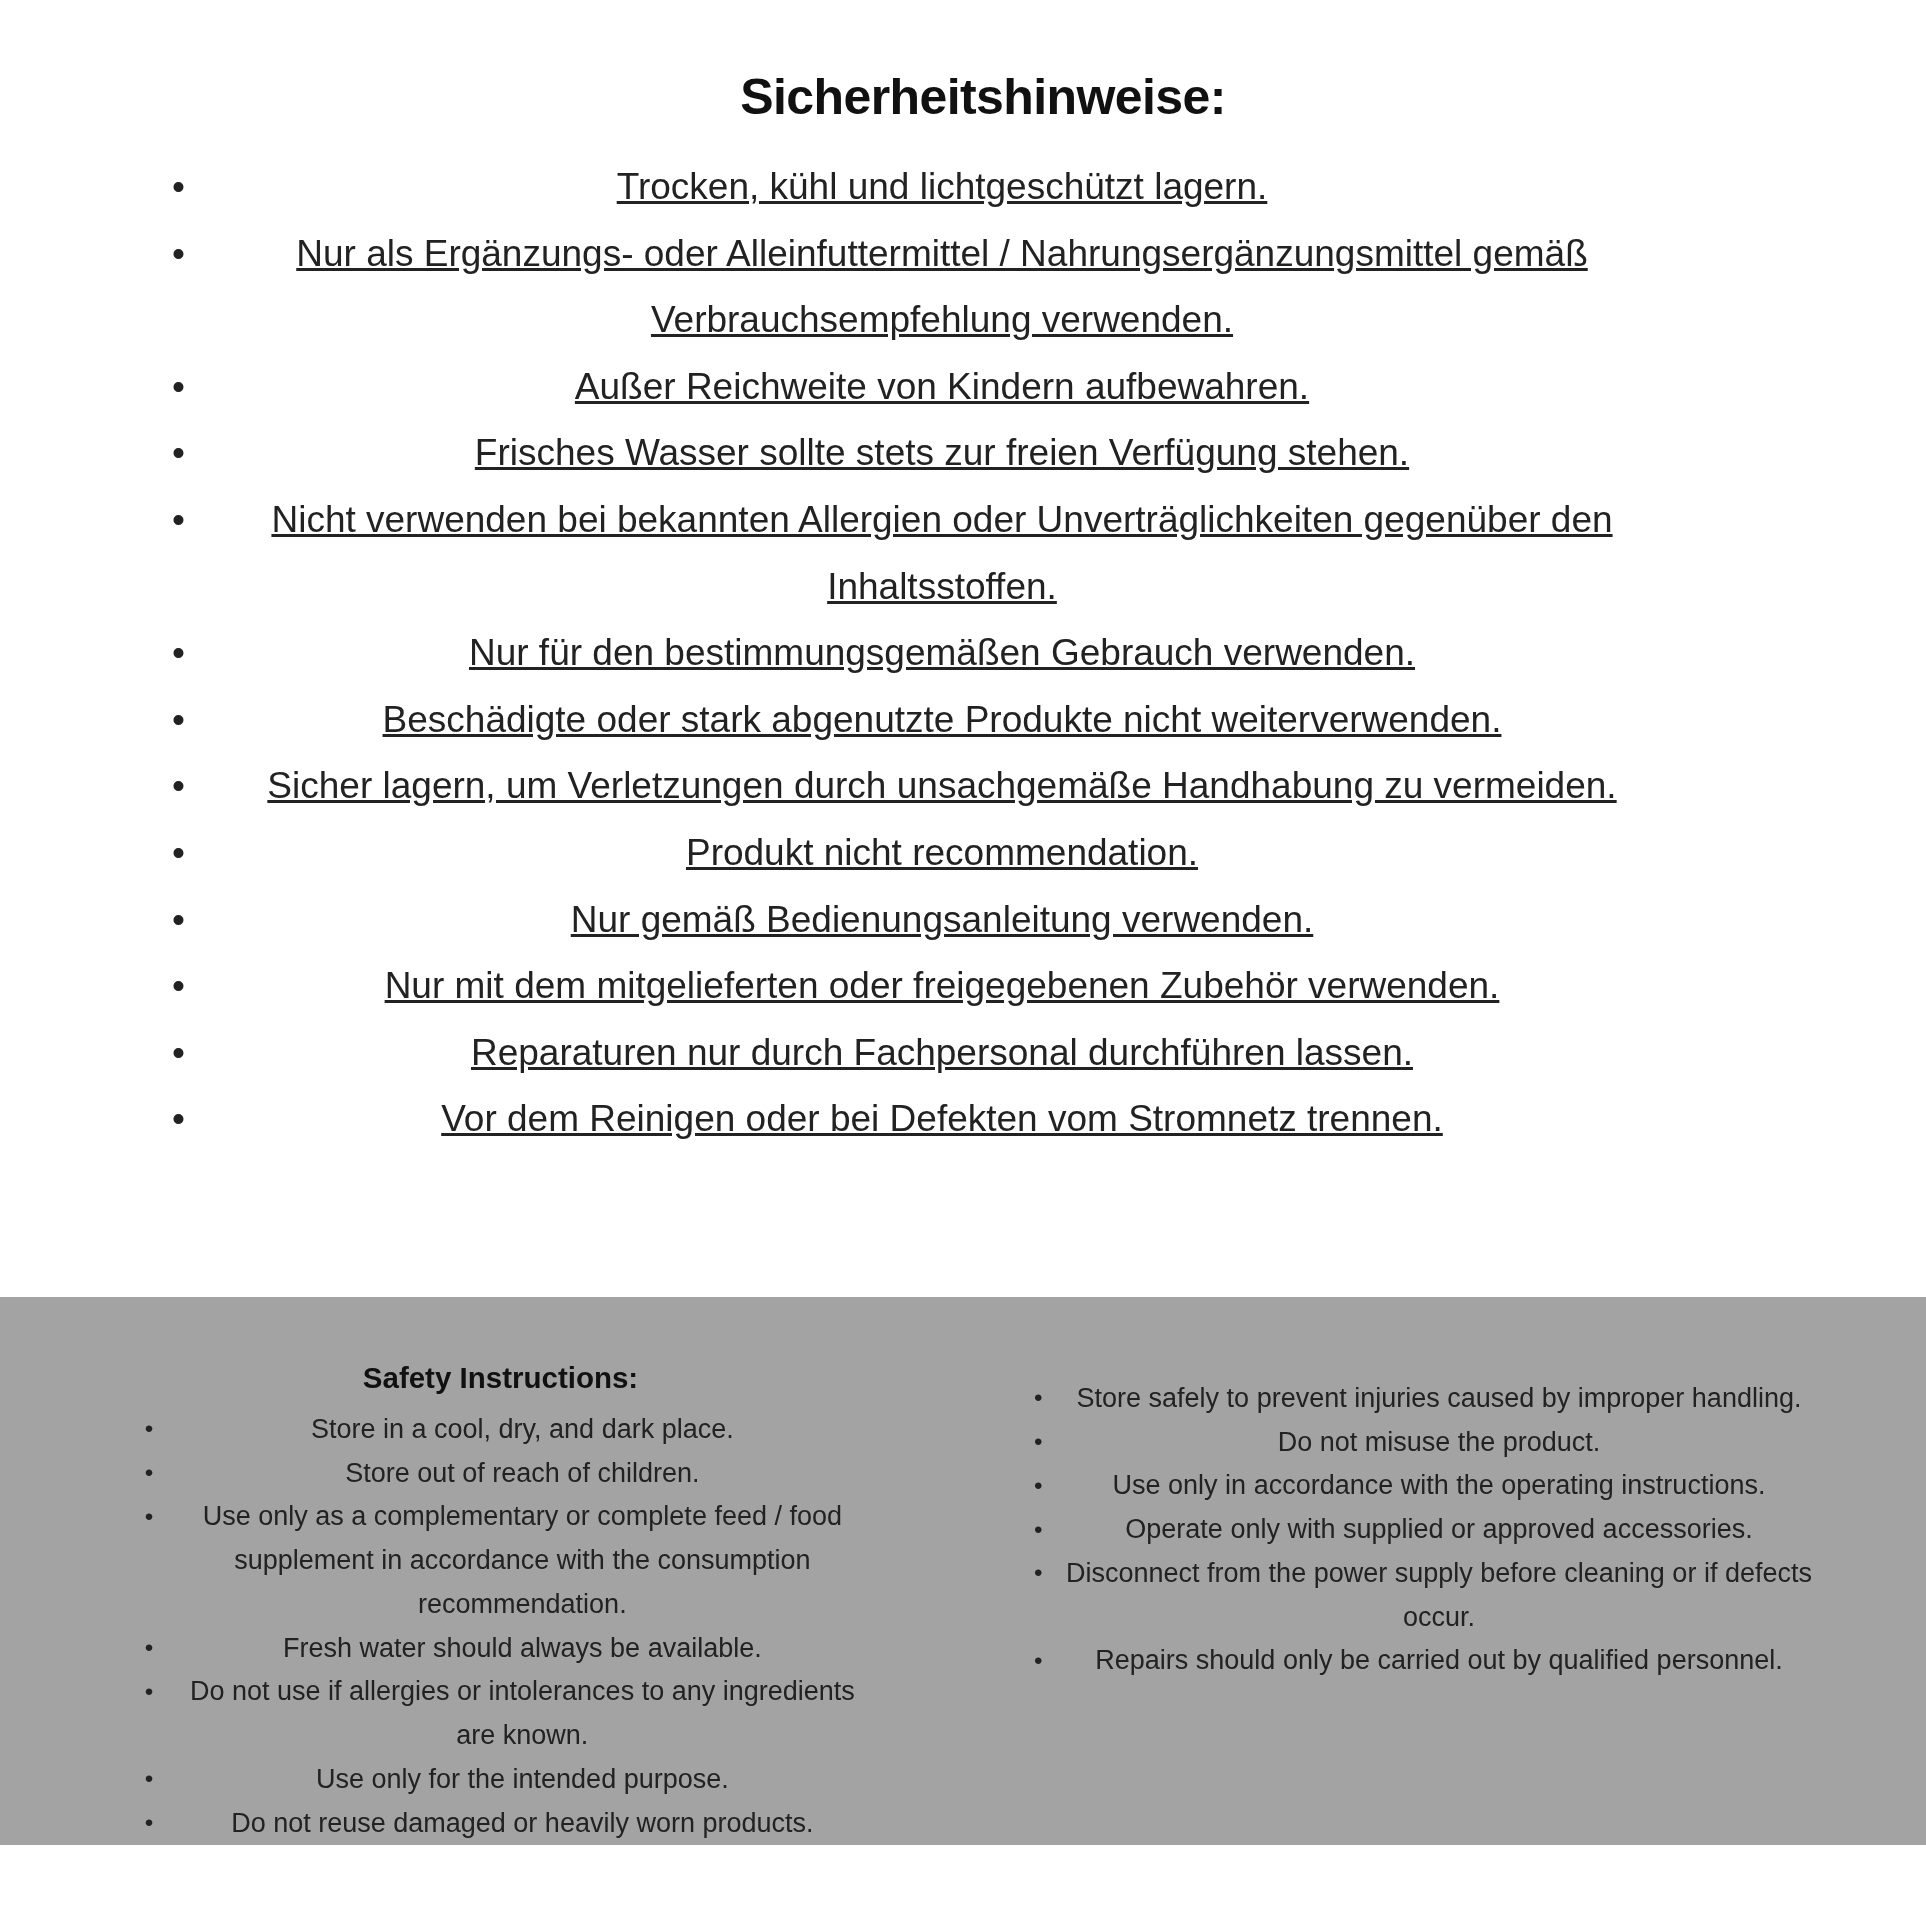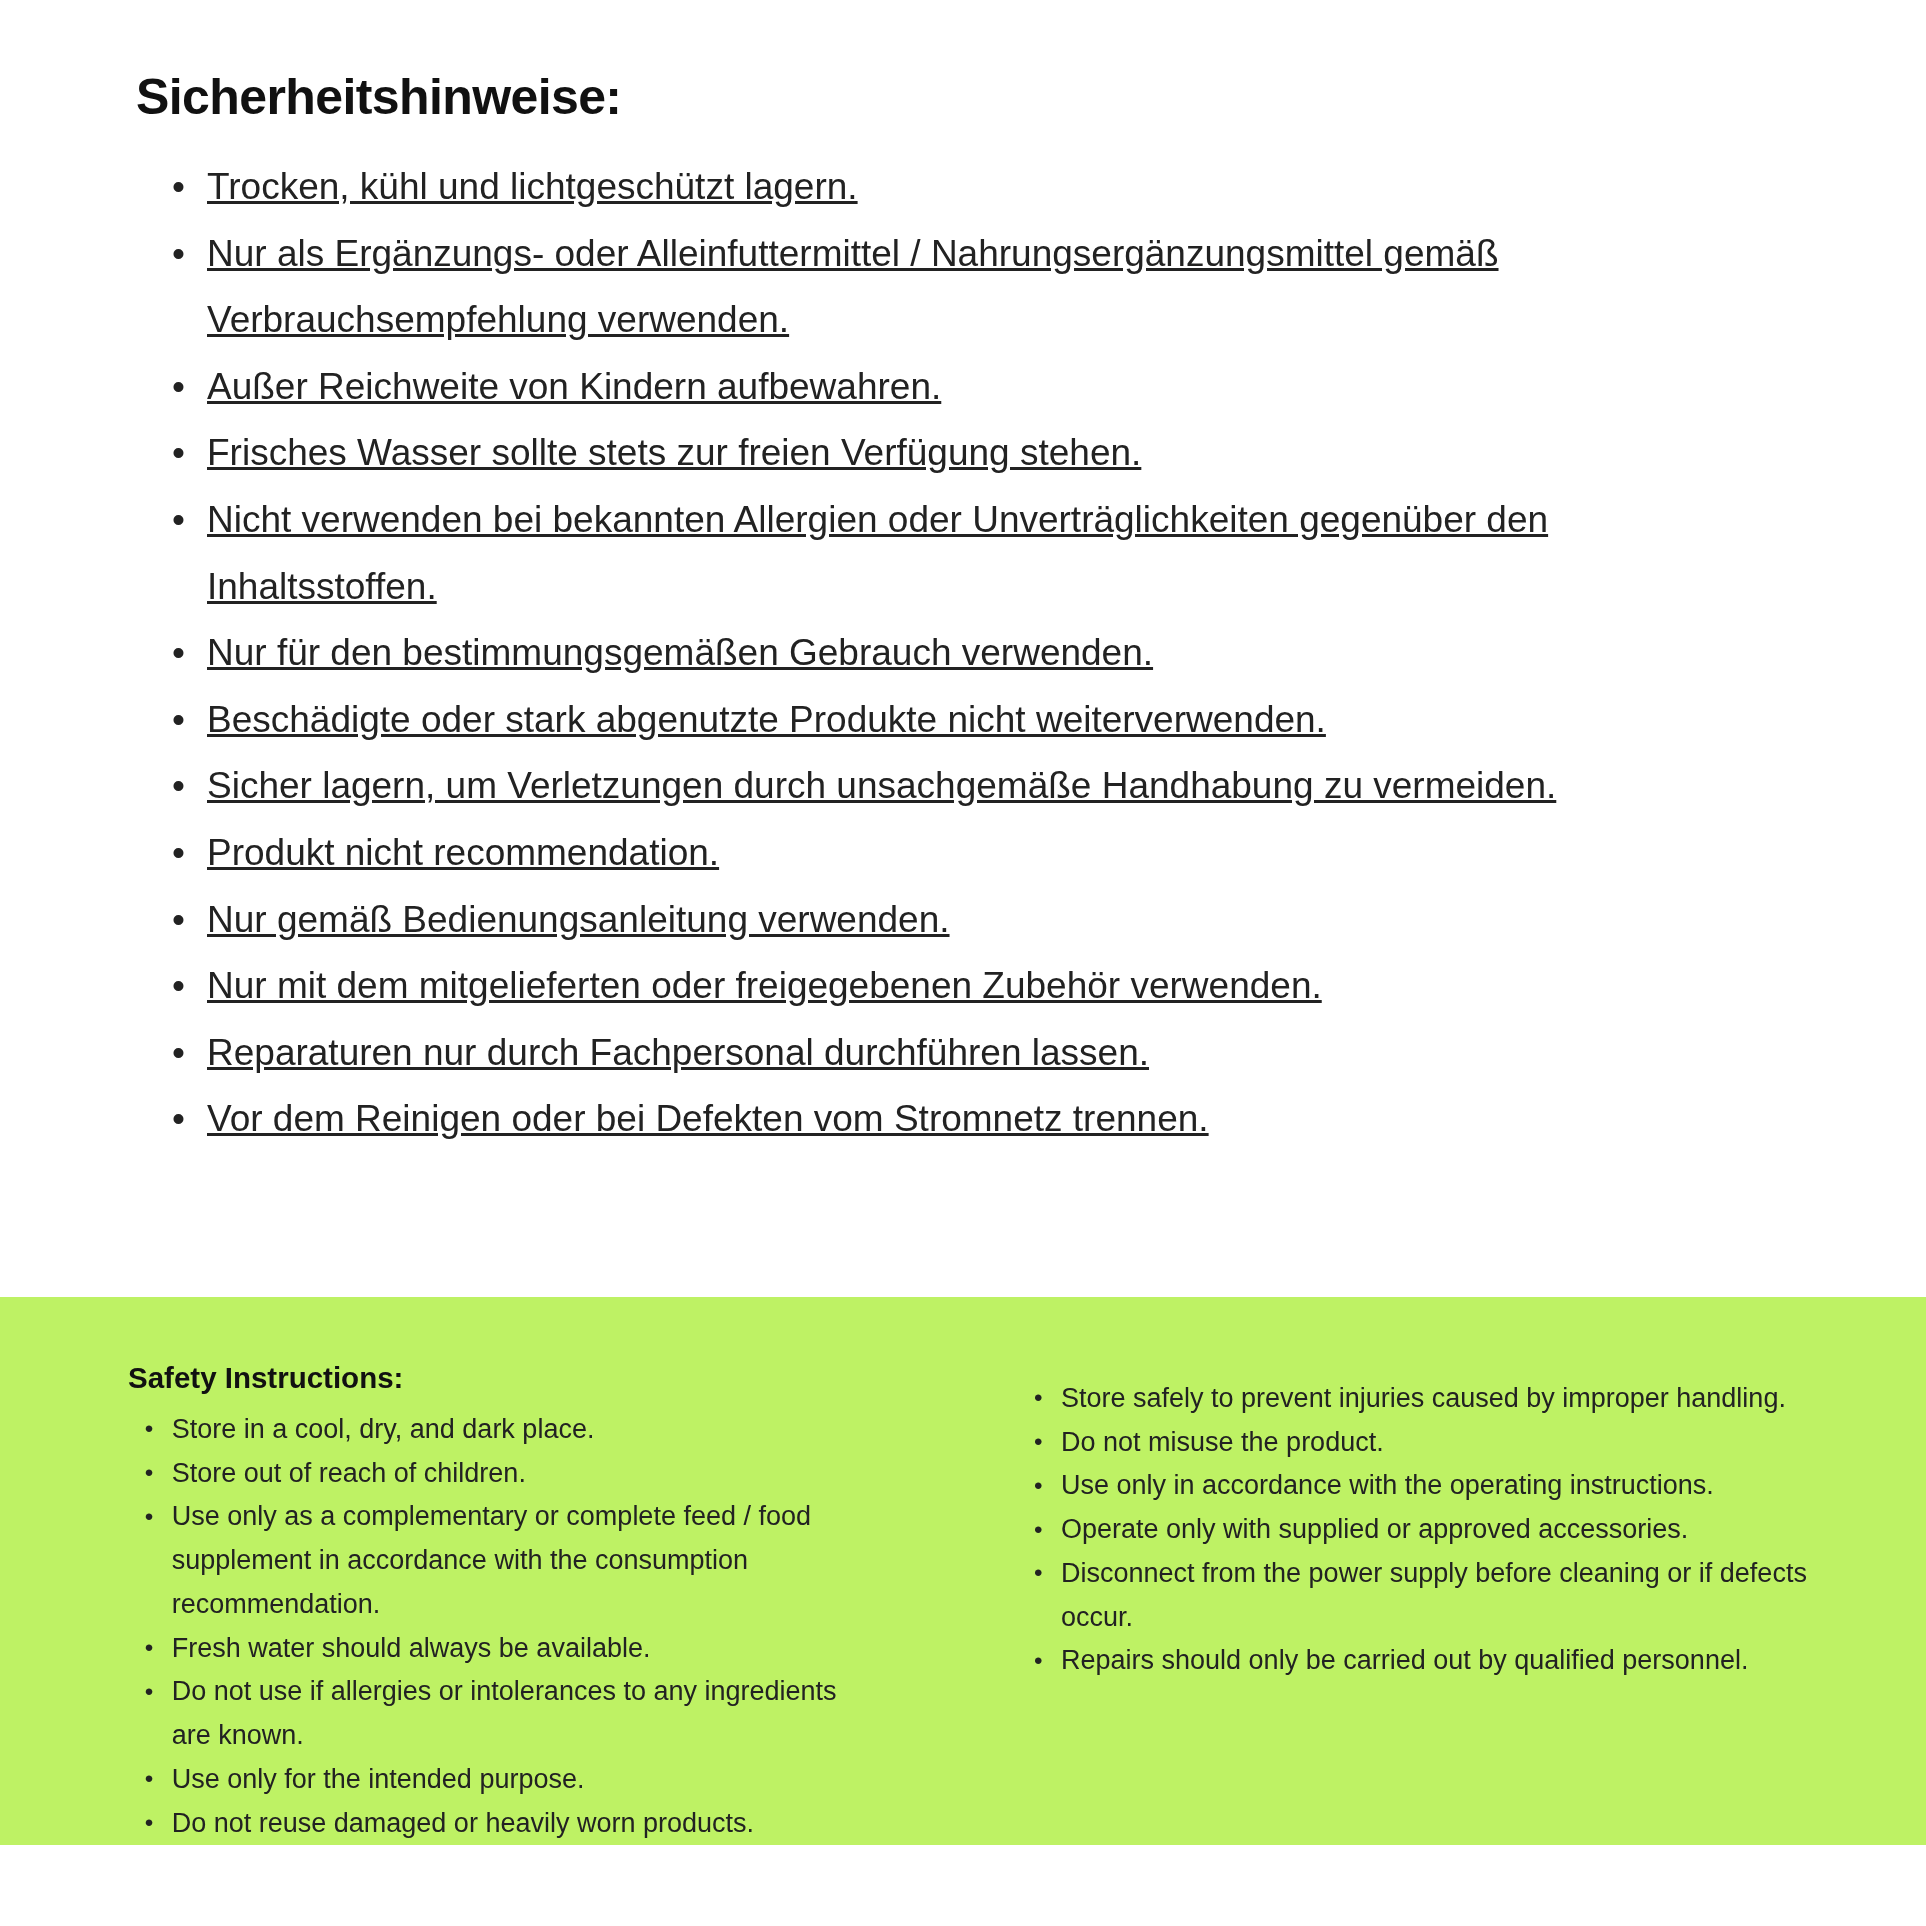--- a/index.html
+++ b/index.html
@@ -3,21 +3,21 @@
 <meta charset="utf-8">
 <style>
   * { margin: 0; padding: 0; box-sizing: border-box; }
   html, body { width: 1926px; height: 1926px; }
   body {
     font-family: "Liberation Sans", sans-serif;
     background: #ffffff;
     color: #212121;
     overflow: hidden;
   }
-  .page { width: 1926px; height: 1784px; display: flex; flex-direction: column; }
+  .page { width: 1926px; height: 1784px; display: flex; flex-direction: column; text-align: center; }
 
   
   .german-section {
     flex: 0 0 1297px;
     padding: 68px 96px 0 136px;
   }
   .german-title {
     font-size: 50px;
     font-weight: 700;
     color: #111111;
@@ -40,21 +40,21 @@
   .german-list li::before {
     content: "\2022";
     position: absolute;
     left: 0;
     color: #222222;
   }
 
   
   .english-section {
     flex: 1 1 auto;
-    background: #bef264;
+    background: #a3a3a3;
     padding: 64px 90px 0 128px;
     display: flex;
     gap: 161px;
     align-items: flex-start;
   }
   .col-left { width: 745px; flex: 0 0 auto; }
   .col-right { width: 783px; flex: 0 0 auto; }
   .english-title {
     font-size: 29.5px;
     font-weight: 700;

